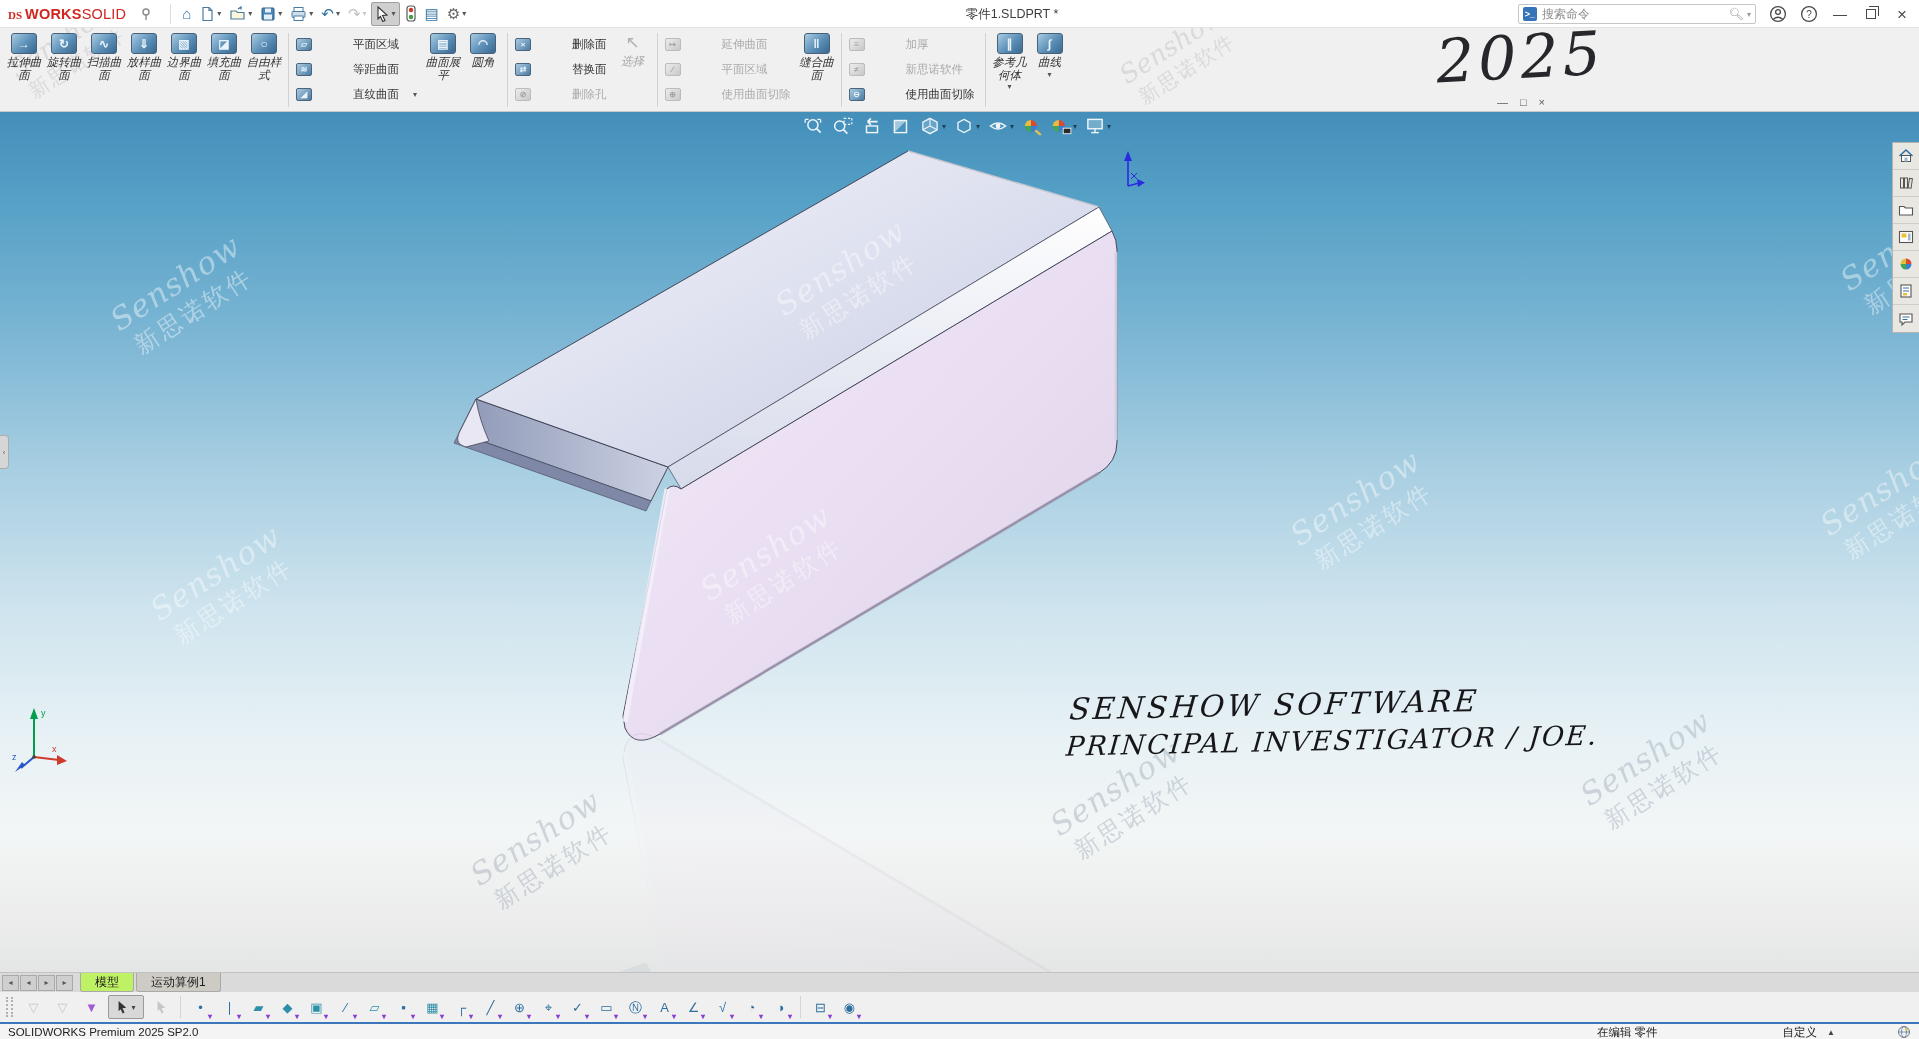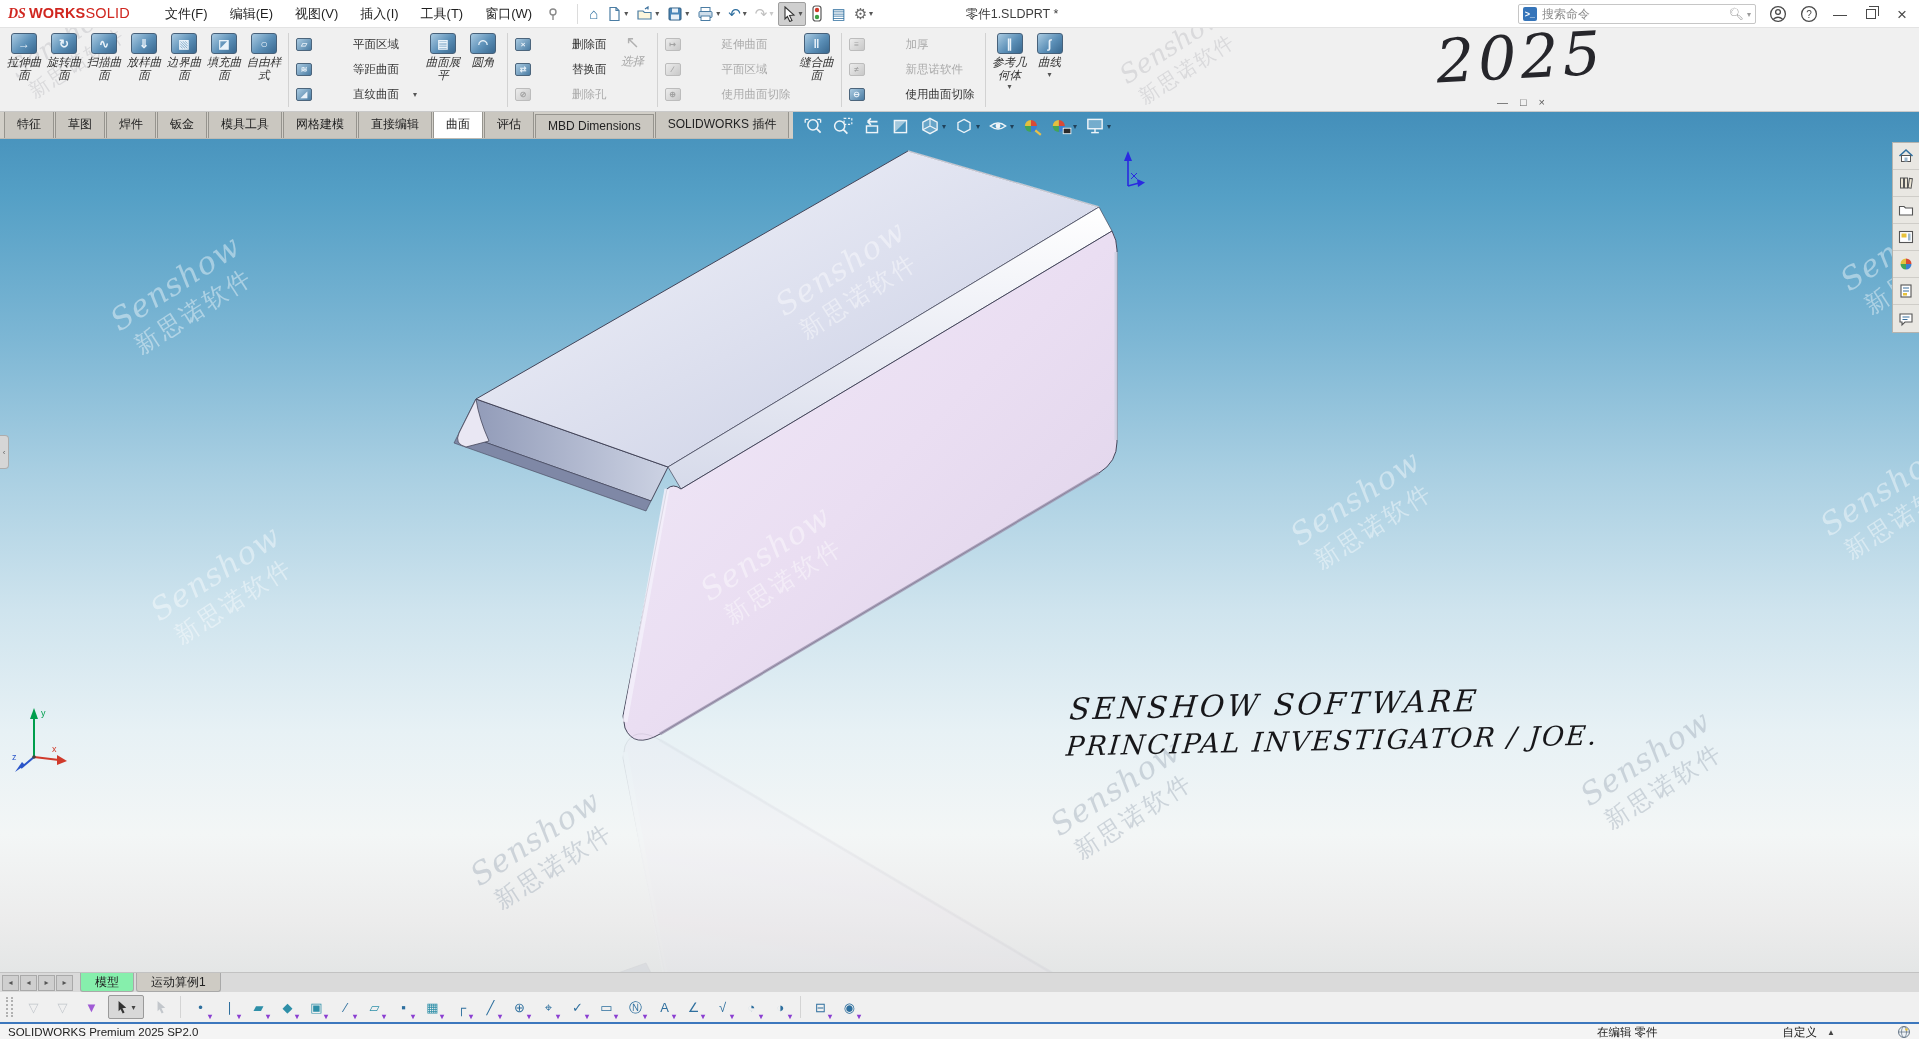--- a/index.html
+++ b/index.html
@@ -1,21 +1,21 @@
 <!DOCTYPE html>
 <html><head>
 <meta charset="utf-8">
 <style>
   * { margin:0; padding:0; box-sizing:border-box; }
   html,body { width:1919px; height:1039px; overflow:hidden; font-family:"Liberation Sans",sans-serif; background:#fff; }
 
   
   .menubar { position:relative; height:28px; background:#ffffff; display:flex; align-items:center; border-bottom:1px solid #e3e3e3; z-index:50; }
   .logo { display:flex; align-items:baseline; margin:0 10px 0 8px; cursor:default; }
-  .logo .mark { color:#d0261f; font-weight:bold; font-style:italic; font-size:14px; margin-right:3px; font-family:"Liberation Serif",serif; }
+  .logo .mark { color:#d0261f; font-weight:bold; font-size:11px; margin-right:3px; font-family:"Liberation Serif",serif; }
   .logo .bold { color:#d0261f; font-weight:bold; font-size:14.5px; letter-spacing:.2px; }
   .logo .light { color:#d0261f; font-weight:400; font-size:14.5px; letter-spacing:.2px; }
   .menu-items { display:flex; align-items:center; margin-left:14px; }
   .menu-item { font-size:13px; color:#1f1f1f; padding:5px 11px; cursor:default; }
   .pin { width:16px; height:16px; margin:0 8px 0 2px; color:#8a8a8a; }
   .mb-sep { width:1px; height:20px; background:#dcdcdc; margin:0 8px; }
   .qat { display:flex; align-items:center; gap:2px; }
   .qbtn { display:flex; align-items:center; height:24px; padding:0 3px; border-radius:2px; }
   .qbtn.active { background:#cfcfcf; border:1px solid #9f9f9f; }
   .qbtn .glyph { font-size:15px; color:#2f6f9f; line-height:1; }
@@ -88,21 +88,21 @@
   .annotation { position:absolute; left:1068px; top:574px; z-index:4; color:#17171a; font-family:"DejaVu Serif",serif; font-style:italic; transform:rotate(-1.2deg) skewX(-6deg); pointer-events:none; }
   .annotation .a1 { font-size:30px; letter-spacing:3px; }
   .annotation .a2 { font-size:27px; letter-spacing:2px; margin-top:4px; }
 
   
   .bottombar { height:20px; background:#dadada; border-top:1px solid #c2c2c2; display:flex; align-items:stretch; }
   .bnav { display:flex; align-items:center; padding-left:2px; }
   .bnav-btn { width:17px; height:16px; background:#cfcfcf; border:1px solid #a9a9a9; display:flex; align-items:center; justify-content:center; font-size:8px; color:#555; margin-right:1px; }
   .btabs { display:flex; margin-left:6px; }
   .btab { font-size:12px; color:#222; padding:1px 14px 2px 14px; border:1px solid #a9a9a9; border-top:none; background:#cecbc4; border-radius:0 0 3px 3px; margin-right:2px; white-space:nowrap; }
-  .btab.active { background:#86efac;text-align:right; }
+  .btab.active { background:#bef264;text-align:right; }
 
   
   .filterbar { height:30px; background:#f0f0f0; display:flex; align-items:center; padding-left:4px; }
   .grip { width:7px; height:20px; border-left:2px dotted #b1b1b1; border-right:2px dotted #b1b1b1; margin:0 6px 0 2px; }
   .fitem { width:29px; height:27px; position:relative; display:flex; align-items:center; justify-content:center; border-radius:2px; }
   .fglyph { font-size:13px; line-height:1; }
   .tone-blue { color:#2e6f9e; }
   .tone-teal { color:#2e8fa8; }
   .tone-faint { color:#c3c7cc; }
   .tone-purple { color:#a05ad5; }
@@ -120,28 +120,20 @@
 </style>
 </head>
 <body>
 
 <div class="menubar">
   <div class="logo">
     <span class="mark">DS</span>
     <span class="bold">WORKS</span>
     <span class="light">SOLID</span>
   </div>
-  <div class="menu-items" id="menu-items">
-      <div class="menu-item">文件(F)</div>
-      <div class="menu-item">编辑(E)</div>
-      <div class="menu-item">视图(V)</div>
-      <div class="menu-item">插入(I)</div>
-      <div class="menu-item">工具(T)</div>
-      <div class="menu-item">窗口(W)</div>
-    </div>
   <svg class="pin" viewBox="0 0 16 16">
     <circle cx="8" cy="6" r="3" fill="none" stroke="#8a8a8a" stroke-width="1.4"></circle>
     <line x1="8" y1="9" x2="8" y2="14" stroke="#8a8a8a" stroke-width="1.4"></line>
   </svg>
   <div class="mb-sep"></div>
   <div class="qat">
     <div class="qbtn">
         <span class="glyph">⌂</span>
       </div>
     <div class="qbtn">
@@ -509,33 +501,20 @@
       <line x1="34" y1="757" x2="59" y2="760" stroke="#d03a2b" stroke-width="2"></line>
       <polygon points="57,755 67,761 57,765" fill="#d03a2b"></polygon>
       <text x="52" y="752" font-size="9" fill="#d03a2b">x</text>
       <line x1="34" y1="757" x2="21" y2="768" stroke="#2a55c9" stroke-width="2"></line>
       <polygon points="25,765 15,772 22,762" fill="#2a55c9"></polygon>
       <text x="12" y="760" font-size="9" fill="#2a55c9">z</text>
       <circle cx="34" cy="757" r="1.8" fill="#444"></circle>
     </g>
   </svg>
 
-  <div class="tabstrip" id="cmd-tabs">
-      <div class="cmdtab">特征</div>
-      <div class="cmdtab">草图</div>
-      <div class="cmdtab">焊件</div>
-      <div class="cmdtab">钣金</div>
-      <div class="cmdtab">模具工具</div>
-      <div class="cmdtab">网格建模</div>
-      <div class="cmdtab">直接编辑</div>
-      <div class="cmdtab active">曲面</div>
-      <div class="cmdtab">评估</div>
-      <div class="cmdtab">MBD Dimensions</div>
-      <div class="cmdtab">SOLIDWORKS 插件</div>
-    </div>
 
   <div class="hud">
     <div class="hudbtn">
       <svg width="22" height="20" viewBox="0 0 20 18">
         <circle cx="9" cy="8" r="4.6" fill="none" stroke="#eef4f8" stroke-width="1.4"></circle>
         <line x1="12.4" y1="11.4" x2="16" y2="15" stroke="#eef4f8" stroke-width="1.6"></line>
         <path d="M2,3 l3,0 M2,3 l0,3 M16,3 l-3,0 M16,3 l0,3" stroke="#eef4f8" stroke-width="1.2" fill="none"></path>
       </svg>
     </div>
     <div class="hudbtn">

